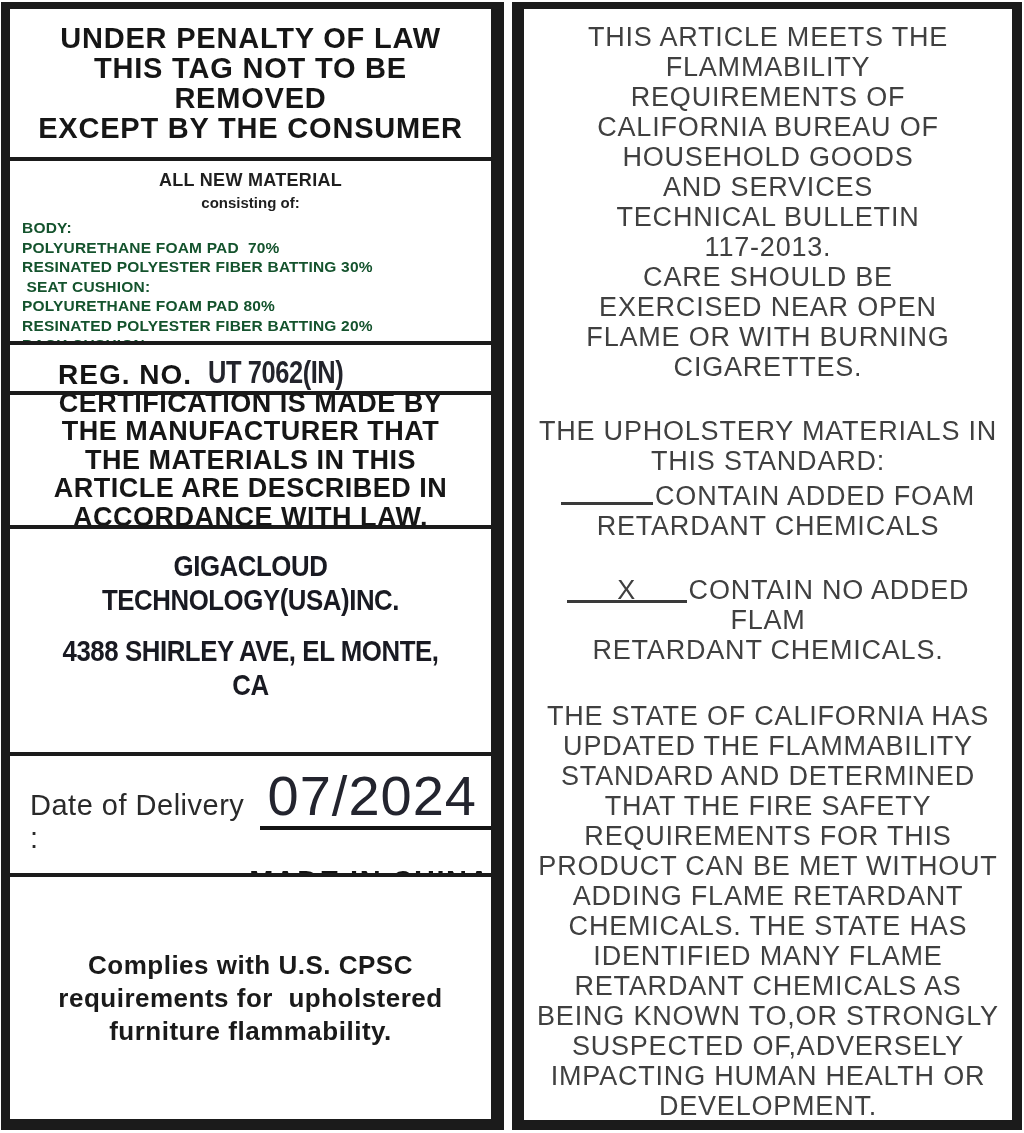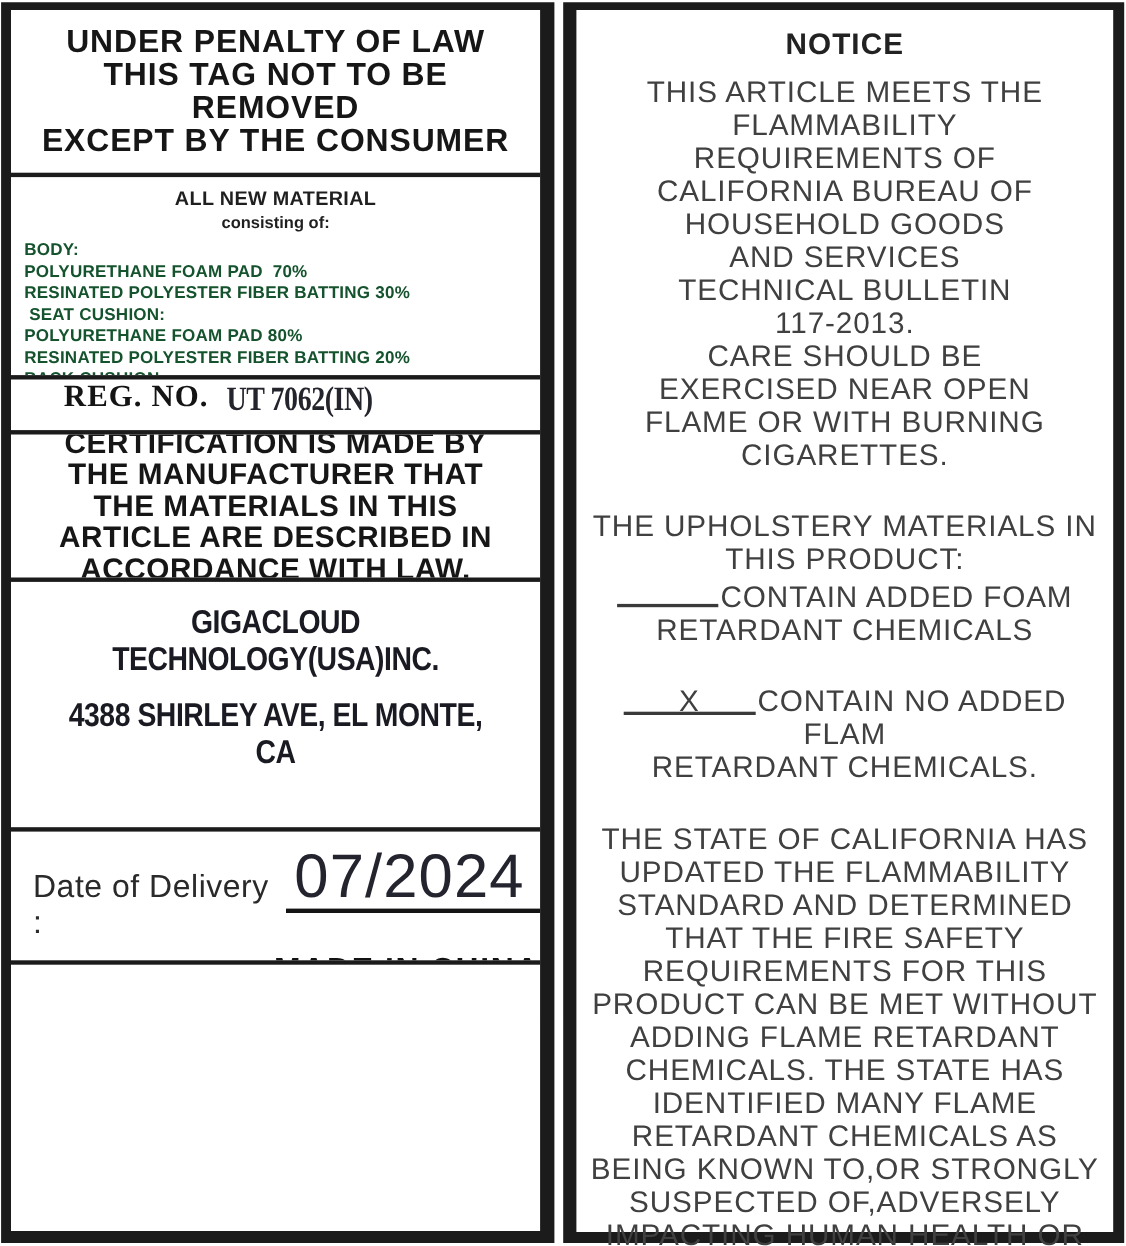--- a/index.html
+++ b/index.html
@@ -27,21 +27,21 @@
     text-align: center; font-weight: bold; font-size: 29px; line-height: 30px; letter-spacing: 0.8px;
     color: #161616;
   }
   .sec-materials { height: 184px; padding-top: 9px; }
   .mat-title { text-align: center; font-weight: bold; font-size: 18px; letter-spacing: 0.3px; }
   .mat-sub   { text-align: center; font-weight: bold; font-size: 15px; margin-top: 3px; }
   .mat-list  {
     font-weight: bold; font-size: 15.5px; line-height: 19.5px;
     padding-left: 12px; margin-top: 7px; letter-spacing: 0.2px; color: #14532d;
   }
-  .sec-reg { height: 50px; display: flex; align-items: flex-start; padding-left: 48px; font-family: Liberation Serif, serif; }
+  .sec-reg { height: 50px; display: flex; align-items: flex-end; padding-left: 48px; }
   .reg-label { font-weight: bold; font-size: 28px; letter-spacing: 1px; color: #141414; }
   .reg-value {
     font-weight: bold; font-size: 31px; color: #23242c; margin-left: 16px;
     transform: scaleX(0.82); transform-origin: left center; letter-spacing: -0.5px;
   }
   .sec-cert {
     height: 134px; display: flex; align-items: center; justify-content: center;
     text-align: center; font-weight: bold; font-size: 27px; line-height: 28.5px; letter-spacing: 0.5px;
     color: #161616;
   }
@@ -137,42 +137,46 @@
     </div>
 
     <div class="sec sec-date">
       <div class="date-row">
         <span class="date-label">Date of Delivery :</span>
         <span class="date-value">07/2024</span>
       </div>
       <div class="date-china">MADE IN CHINA</div>
     </div>
 
+    <div class="sec sec-cpsc">
+      <div class="pre">Complies with U.S. CPSC
+requirements for  upholstered
+furniture flammability.</div>
+    </div>
 
   </section>
 
   <section class="label tag-right">
 
-    <div class="notice-title">NOTICE</div>
 
     <div class="para p1 pre">THIS ARTICLE MEETS THE
 FLAMMABILITY
 REQUIREMENTS OF
 CALIFORNIA BUREAU OF
 HOUSEHOLD GOODS
 AND SERVICES
 TECHNICAL BULLETIN
 117-2013.
 CARE SHOULD BE
 EXERCISED NEAR OPEN
 FLAME OR WITH BURNING
 CIGARETTES.</div>
 
     <div class="para materials-heading pre">THE UPHOLSTERY MATERIALS IN
-THIS PRODUCT:</div>
+THIS STANDARD:</div>
 
     <div class="option opt1"><span class="blank"></span><span class="pre">CONTAIN ADDED FOAM
 RETARDANT CHEMICALS</span></div>
 
     <div class="option opt2"><span class="blank xblank">X</span><span class="pre">CONTAIN NO ADDED FLAM
 RETARDANT CHEMICALS.</span></div>
 
     <div class="para p2 pre">THE STATE OF CALIFORNIA HAS
 UPDATED THE FLAMMABILITY
 STANDARD AND DETERMINED

